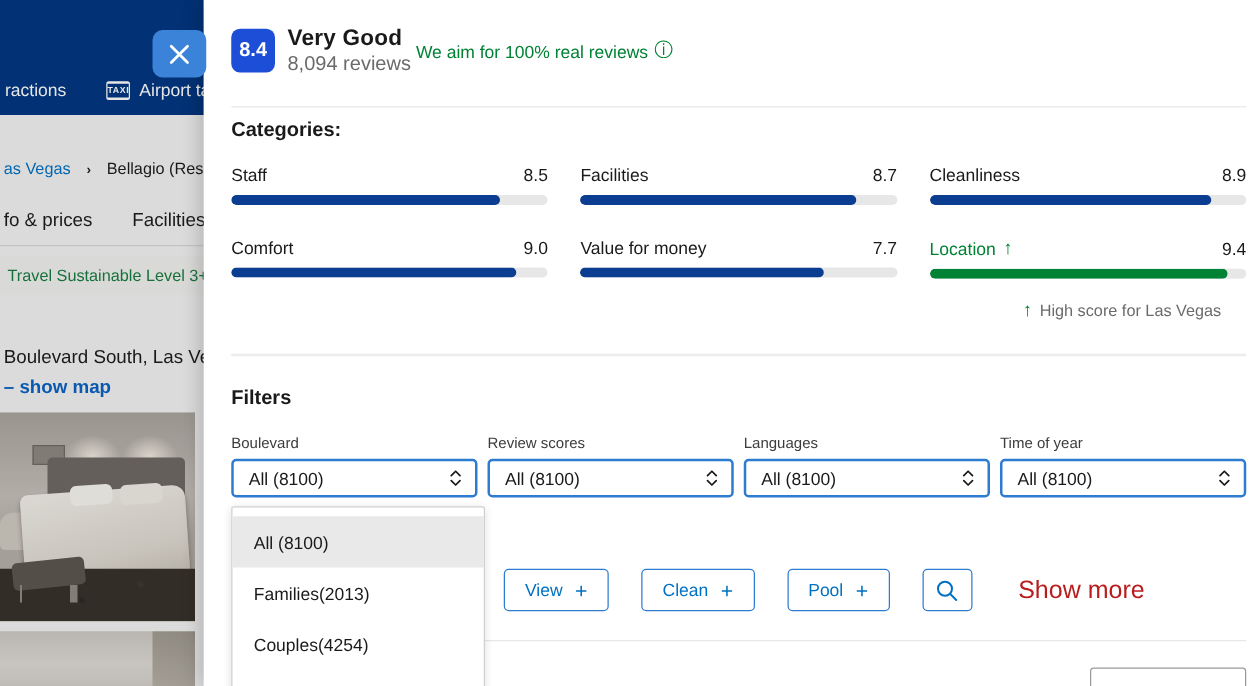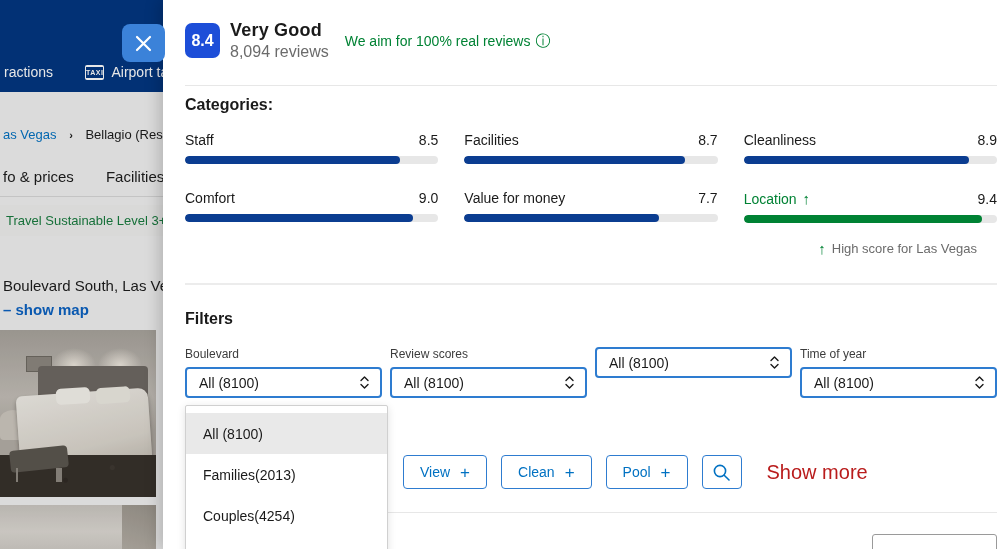--- a/index.html
+++ b/index.html
@@ -50,21 +50,21 @@
   .close-btn { position:absolute; left:122px; top:24px; width:43px; height:38px; background:#3b82d9; border:none; border-radius:8px; display:flex; align-items:center; justify-content:center; cursor:pointer; z-index:30; }
 
   
   .modal { position:absolute; left:163px; top:0; width:837px; height:549px; background:#fff; box-shadow:-4px 0 14px rgba(0,0,0,.18); z-index:10; }
 
   .score-header { position:absolute; left:22px; top:20px; display:flex; align-items:center; }
   .score-badge { width:35px; height:35px; background:#1d4ed8; border-radius:7px; color:#fff; font-weight:bold; font-size:16px; display:flex; align-items:center; justify-content:center; }
   .score-word-wrap { margin-left:10px; }
   .score-word { font-size:18px; font-weight:bold; letter-spacing:.2px; }
   .review-count { font-size:16px; color:#6b6b6b; margin-top:2px; }
-  .real-reviews { margin-left:16px; color:#008234; font-size:14px; display:flex; align-items:center; gap:5px; }
+  .real-reviews { margin-left:4px; color:#008234; font-size:14px; display:flex; align-items:center; gap:5px; }
   .info-glyph { font-size:15px; line-height:1; }
 
   .divider { position:absolute; left:22px; width:812px; height:2px; background:#ececec; }
   .divider.d1 { top:85px; height:1px; background:#e7e7e7; }
   .divider.d2 { top:283px; }
   .divider.d3 { top:512px; height:1px; background:#e7e7e7; }
 
   .cat-title { position:absolute; left:22px; top:96px; font-size:16px; font-weight:bold; }
   .cat-grid { position:absolute; left:22px; top:132px; width:812px; display:grid; grid-template-columns:repeat(3, 1fr); column-gap:22px; row-gap:23px;gap:26px; }
   .cat-item { }
@@ -82,21 +82,21 @@
   .dd-label { font-size:12px; color:#3c3c3c; margin-bottom:6px; }
   .dd-box { height:31px; border:2px solid #2e7cd0; border-radius:4px; background:#fff; display:flex; align-items:center; justify-content:space-between; padding:0 10px 0 12px; font-size:14px; cursor:pointer; }
   .dd-chevrons { display:flex; flex-direction:column; align-items:center; }
 
   
   .dd-panel { position:absolute; left:22px; top:405px; width:203px; height:160px; background:#fff; border:1px solid #d0d0d0; border-radius:2px; box-shadow:0 2px 8px rgba(0,0,0,.12); z-index:20; font-size:14px; }
   .dd-option { height:41px; display:flex; align-items:center; padding-left:17px; cursor:pointer; }
   .dd-option.selected { background:#e9e9e9; margin-top:7px; }
 
   
-  .chips-row { position:absolute; left:240px; top:455px; display:flex; align-items:center; gap:14px; }
+  .chips-row { position:absolute; left:240px; top:455px; display:flex; align-items:center; gap:26px; }
   .chip { height:34px; border:1px solid #2e7cd0; border-radius:4px; background:#fff; color:#0071c2; font-size:14px; display:flex; align-items:center; gap:10px; padding:0 16px; cursor:pointer; font-family:"Liberation Sans",sans-serif; }
   .chip .plus { font-size:17px; font-weight:normal; line-height:1; }
   .chip.search-chip { width:40px; padding:0; justify-content:center; }
   .show-more { color:#b91c1c; font-size:20px; background:none; border:none; cursor:pointer; margin-left:11px; font-family:"Liberation Sans",sans-serif; }
 
   .sort-box { position:absolute; left:709px; top:534px; width:125px; height:22px; border:1px solid #9a9a9a; border-radius:3px 3px 0 0; background:#fff; }
 </style>
 </head>
 <body>
 
@@ -261,20 +261,21 @@
       <div>
         <div class="dd-label">Review scores</div>
         <div class="dd-box">
           <span>All (8100)</span>
           <svg class="dd-chevrons" width="11" height="15" viewBox="0 0 11 15">
               <path d="M2 5.5 L5.5 2 L9 5.5 M2 9.5 L5.5 13 L9 9.5" stroke="#1a1a1a" stroke-width="1.4" fill="none" stroke-linecap="round" stroke-linejoin="round"></path>
             </svg>
         </div>
       </div>
       <div>
+        <div class="dd-label">Languages</div>
         <div class="dd-box">
           <span>All (8100)</span>
           <svg class="dd-chevrons" width="11" height="15" viewBox="0 0 11 15">
               <path d="M2 5.5 L5.5 2 L9 5.5 M2 9.5 L5.5 13 L9 9.5" stroke="#1a1a1a" stroke-width="1.4" fill="none" stroke-linecap="round" stroke-linejoin="round"></path>
             </svg>
         </div>
       </div>
       <div>
         <div class="dd-label">Time of year</div>
         <div class="dd-box">

